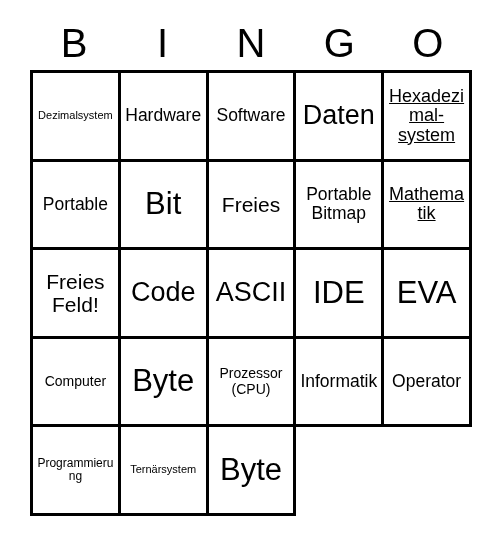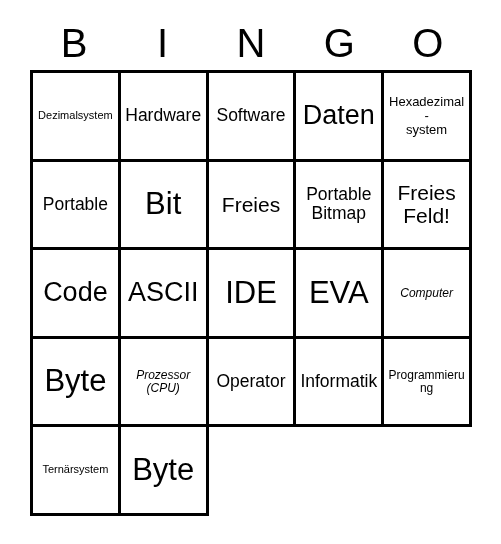--- a/index.html
+++ b/index.html
@@ -77,22 +77,22 @@
     text-align: center;
     line-height: 1.04;
     white-space: pre-line;
     word-break: break-word;
     hyphens: none;
   }
 
   
   .s-xxs  { font-size: 12px;  line-height: 1.08; }
   .s-xs   { font-size: 11px;   line-height: 1.08; }
-  .s-sm   { font-size: 13px; line-height: 1.08; }
-  .s-md   { font-size: 12px;   line-height: 1.08; font-style: italic; }
+  .s-sm   { font-size: 18px; line-height: 1.08; text-decoration: underline; }
+  .s-md   { font-size: 14px;   line-height: 1.08; }
   .s-lg   { font-size: 17.5px; line-height: 1.10; text-align: center; }
   .s-xl   { font-size: 21px;   line-height: 1.10; }
   .s-xxl  { font-size: 27px;   line-height: 1.08; }
   .s-huge { font-size: 31px;   line-height: 1.06; }
 </style>
 </head>
 <body>
 
 <div class="card">
 
@@ -131,20 +131,23 @@
     </div>
     <div class="cell">
       <span class="cell-text s-xl">Freies</span>
     </div>
     <div class="cell">
       <span class="cell-text s-lg">Portable
 Bitmap</span>
     </div>
 
     <div class="cell">
+      <span class="cell-text s-sm">Mathematik</span>
+    </div>
+    <div class="cell">
       <span class="cell-text s-xl">Freies
 Feld!</span>
     </div>
     <div class="cell">
       <span class="cell-text s-xxl">Code</span>
     </div>
     <div class="cell">
       <span class="cell-text s-xxl">ASCII</span>
     </div>
 
@@ -159,24 +162,24 @@
     </div>
     <div class="cell">
       <span class="cell-text s-huge">Byte</span>
     </div>
     <div class="cell">
       <span class="cell-text s-md">Prozessor
 (CPU)</span>
     </div>
 
     <div class="cell">
-      <span class="cell-text s-lg">Operator</span>
+      <span class="cell-text s-lg">Informatik</span>
     </div>
     <div class="cell">
-      <span class="cell-text s-lg">Informatik</span>
+      <span class="cell-text s-lg">Operator</span>
     </div>
     <div class="cell">
       <span class="cell-text s-xxs">Programmierung</span>
     </div>
     <div class="cell">
       <span class="cell-text s-xs">Ternärsystem</span>
     </div>
     <div class="cell">
       <span class="cell-text s-huge">Byte</span>
     </div>

